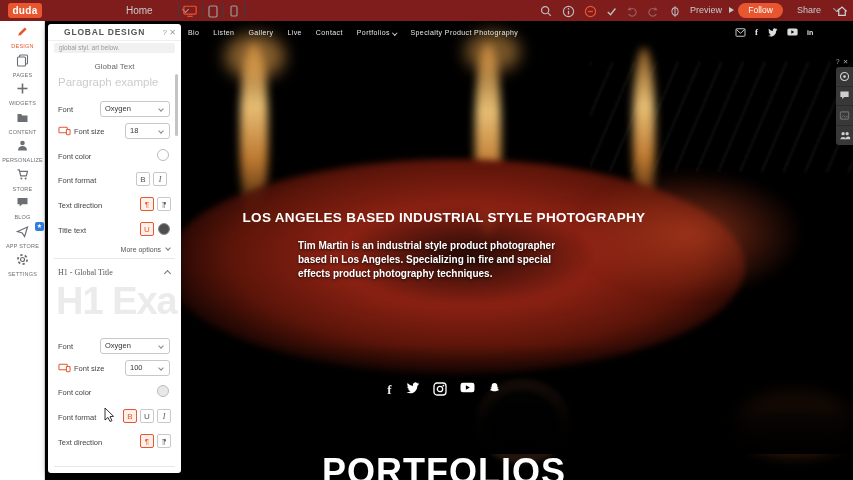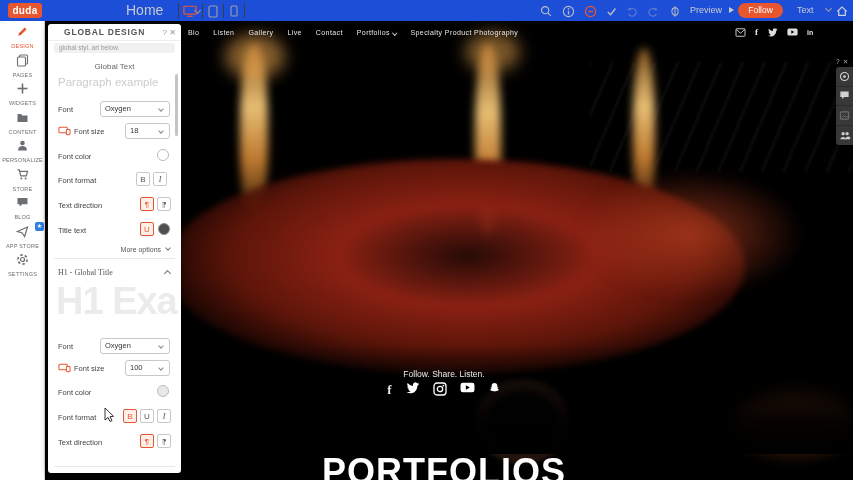--- a/index.html
+++ b/index.html
@@ -2,24 +2,24 @@
 <html><head>
 <meta charset="utf-8">
 <style>
   * { margin:0; padding:0; box-sizing:border-box; }
   html,body { width:853px; height:480px; overflow:hidden; background:#1e1e1e;
     font-family:"Liberation Sans", sans-serif; }
   #stage { position:relative; width:853px; height:480px; overflow:hidden; background:#fff; }
   .abs { position:absolute; }
 
   
-  #topbar { left:0; top:0; width:853px; height:21px; background:#1d4ed8; z-index:50; }
+  #topbar { left:0; top:0; width:853px; height:21px; background:#7f1d1d; z-index:50; }
   .tb-logo { left:8px; top:3px; width:34px; height:15px; background:#e8562f; border-radius:3px;
     color:#fff; font-weight:bold; font-size:10px; text-align:center; line-height:15px; letter-spacing:.3px;}
-  .tb-select { color:#c6cacd; font-size:14px; line-height:21px; }
+  .tb-select { color:#c6cacd; font-size:10px; line-height:21px; }
   .caret { display:inline-block; width:5px; height:5px; border-right:1.4px solid #9aa0a5;
     border-bottom:1.4px solid #9aa0a5; transform:rotate(45deg); vertical-align:2px; }
   .caret.up { transform:rotate(-135deg); vertical-align:-1px; }
   .caret.dark { border-color:#777; }
   .tb-sep { top:3px; width:1px; height:15px; background:#3a3e43; }
   .tb-ic { top:4px; width:14px; height:14px; display:flex; align-items:center; justify-content:center; }
   .dim { opacity:.4; }
   .tb-text { color:#c6cacd; font-size:9px; line-height:21px; }
   .play-tri { display:inline-block; width:0; height:0; border-left:5px solid #c6cacd;
     border-top:3.5px solid transparent; border-bottom:3.5px solid transparent; margin-left:4px; }
@@ -187,21 +187,21 @@
           <ellipse cx="7" cy="7" rx="3.6" ry="4.4" fill="none" stroke="#b9bdc1" stroke-width="1.2"></ellipse>
           <line x1="7" y1="1" x2="7" y2="13" stroke="#b9bdc1" stroke-width="1.2"></line>
         </svg>
     </div>
     <div class="abs tb-text" style="left:690px;top:0;">
       <span>Preview</span>
       <span class="play-tri"></span>
     </div>
     <button id="publish-btn" class="abs">Follow</button>
     <div class="abs tb-text" style="left:797px;top:0;">
-      <span>Text</span>
+      <span>Share</span>
       <span class="caret" style="margin-left:10px;"></span>
     </div>
     <div class="abs tb-ic" style="left:835px;">
       <svg width="12" height="12" viewBox="0 0 14 14">
           <path d="M1.5 7.5 L7 2.5 L12.5 7.5 M3.2 6.8 V12 H10.8 V6.8" fill="none" stroke="#cfd3d6" stroke-width="1.4"></path>
         </svg>
     </div>
   </div>
 
   <div id="canvas" class="abs">
@@ -237,22 +237,23 @@
       <svg width="11" height="9" viewBox="0 0 14 12">
           <path d="M13.6 1.6c-.5.2-1 .4-1.5.4.5-.3.9-.8 1.1-1.4-.5.3-1 .5-1.6.6A2.4 2.4 0 0 0 7.5 3.4v.5C5.3 3.8 3.4 2.7 2.1 1.1c-.7 1.3-.3 2.9.9 3.7-.4 0-.8-.1-1.2-.3 0 1.3.9 2.4 2.1 2.7-.4.1-.8.1-1.2 0 .3 1.1 1.3 1.9 2.5 1.9A5 5 0 0 1 .9 10.2 7 7 0 0 0 4.7 11.3c4.6 0 7.1-3.8 7.1-7.1v-.3c.5-.4 1-.8 1.3-1.3z" fill="#ddd"></path>
         </svg>
       <svg width="11" height="8" viewBox="0 0 14 10">
           <rect x="0.5" y="0.5" width="13" height="9" rx="2" fill="#ddd"></rect>
           <polygon points="5.5,2.8 9.2,5 5.5,7.2" fill="#000"></polygon>
         </svg>
       <span class="soc-in">in</span>
     </div>
 
-
-    <div id="follow-line" class="abs hero-text">Follow. Share. Listen.</div>
+    <div id="hero-sub" class="abs hero-text">LOS ANGELES BASED INDUSTRIAL STYLE PHOTOGRAPHY</div>
+    <div id="hero-desc" class="abs">Tim Martin is an industrial style product photographer based in Los Angeles. Specializing in fire and special effects product photography techniques.</div>
+
     <div id="follow-icons" class="abs">
       <span class="soc-f" style="font-size:13px;">f</span>
       <svg width="15" height="12" viewBox="0 0 14 12">
           <path d="M13.6 1.6c-.5.2-1 .4-1.5.4.5-.3.9-.8 1.1-1.4-.5.3-1 .5-1.6.6A2.4 2.4 0 0 0 7.5 3.4v.5C5.3 3.8 3.4 2.7 2.1 1.1c-.7 1.3-.3 2.9.9 3.7-.4 0-.8-.1-1.2-.3 0 1.3.9 2.4 2.1 2.7-.4.1-.8.1-1.2 0 .3 1.1 1.3 1.9 2.5 1.9A5 5 0 0 1 .9 10.2 7 7 0 0 0 4.7 11.3c4.6 0 7.1-3.8 7.1-7.1v-.3c.5-.4 1-.8 1.3-1.3z" fill="#fff"></path>
         </svg>
       <svg width="14" height="14" viewBox="0 0 14 14">
           <rect x="1" y="1" width="12" height="12" rx="3" fill="none" stroke="#fff" stroke-width="1.3"></rect>
           <circle cx="7" cy="7" r="2.7" fill="none" stroke="#fff" stroke-width="1.3"></circle>
           <circle cx="10.4" cy="3.6" r=".9" fill="#fff"></circle>
         </svg>

